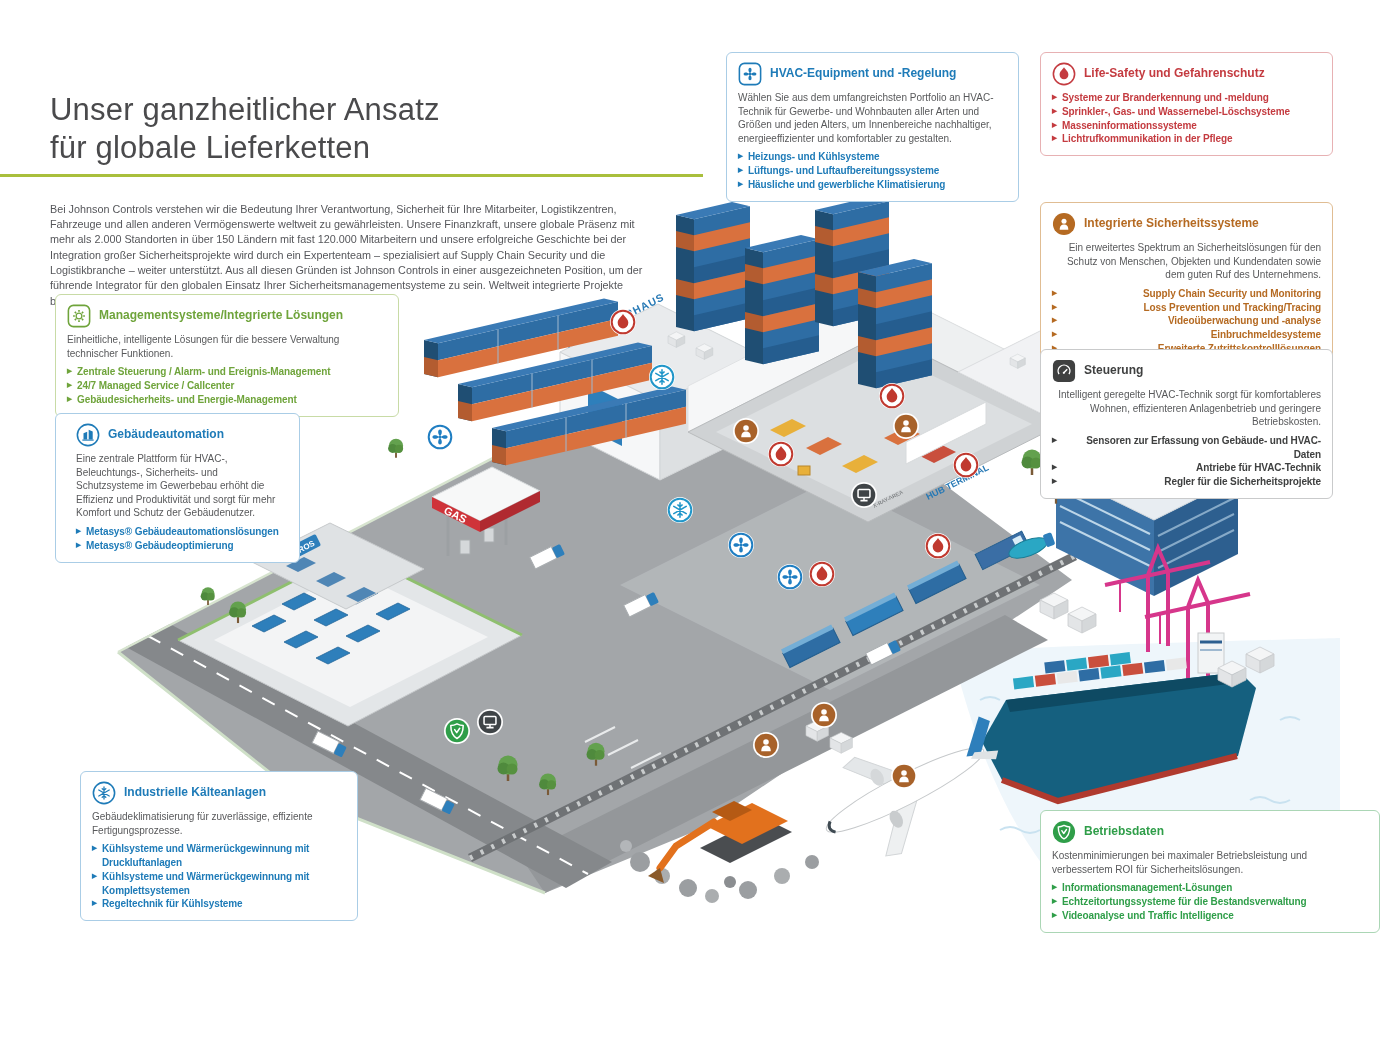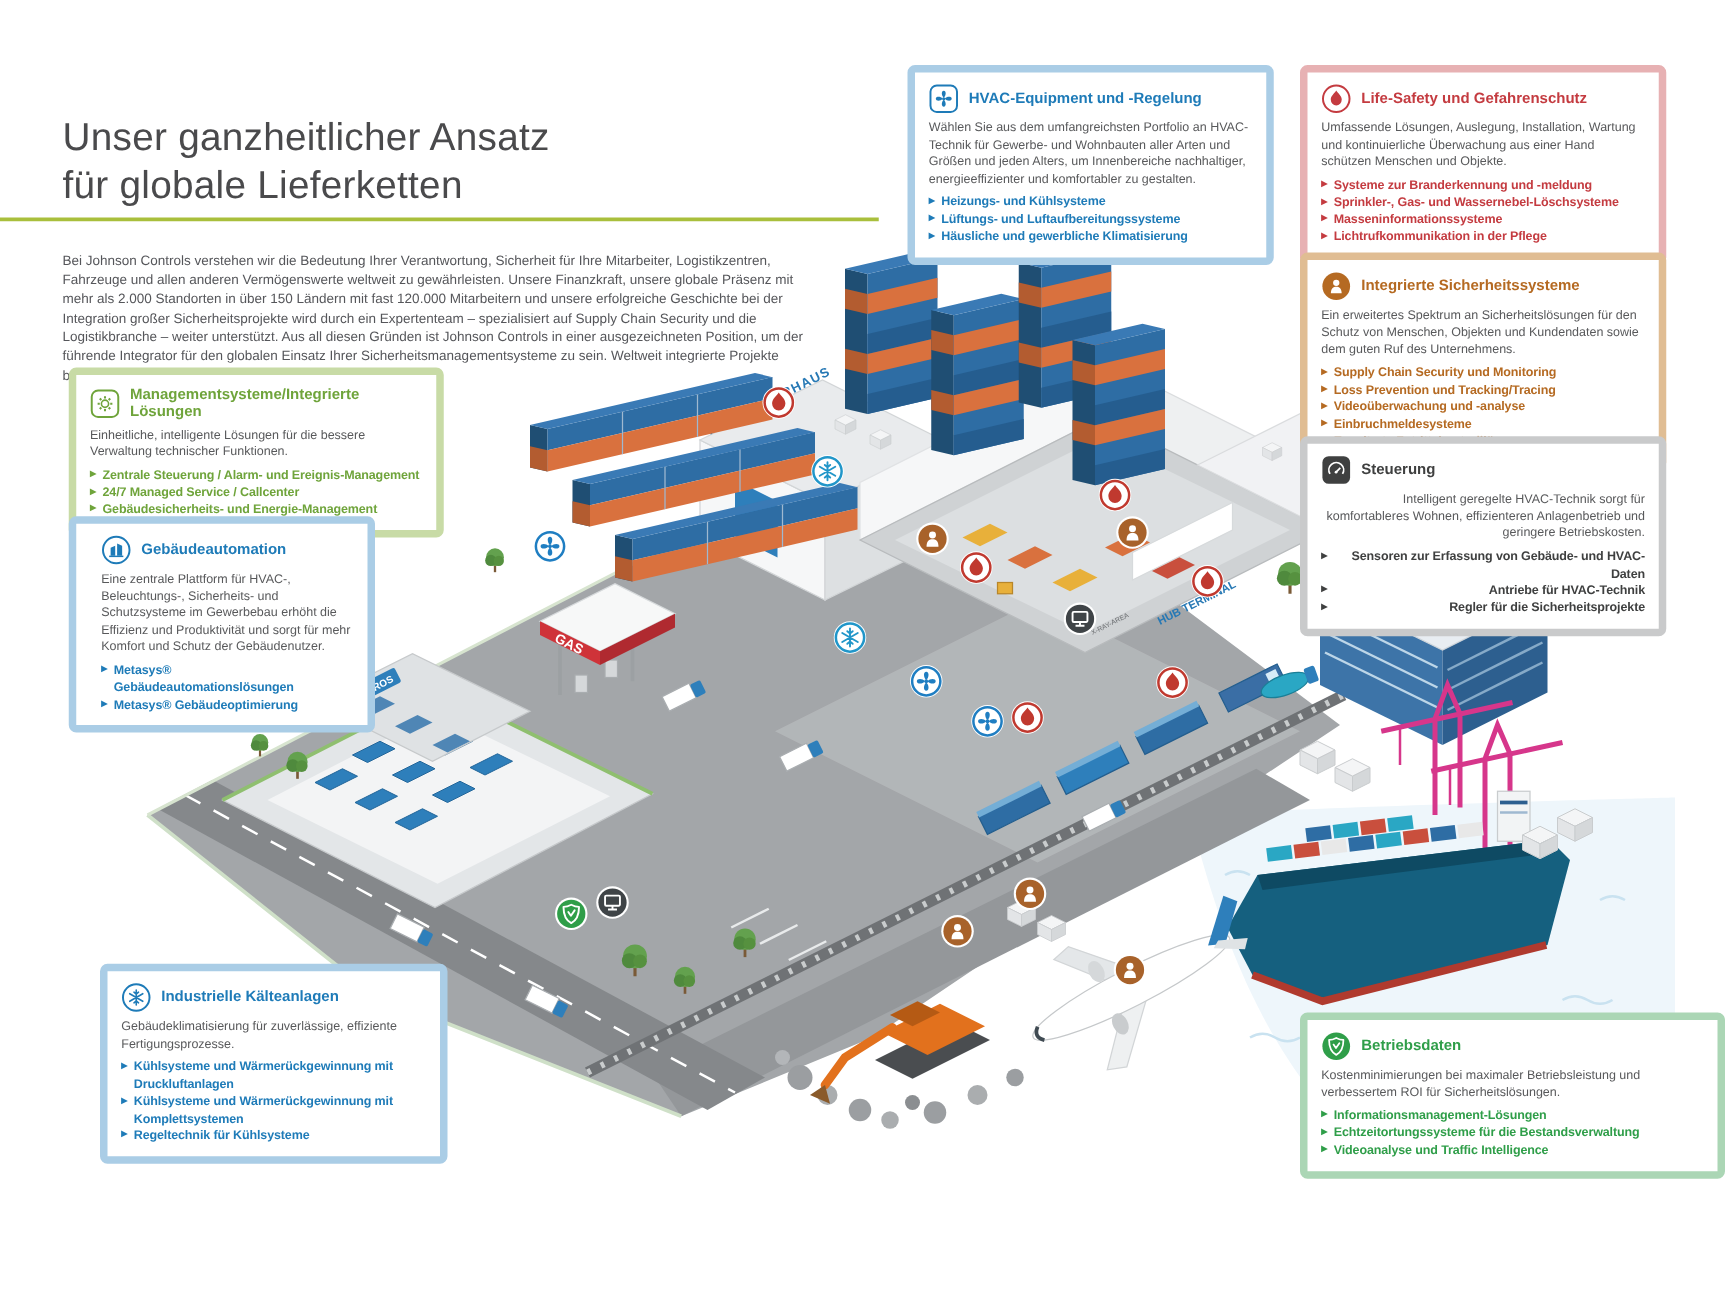--- a/index.html
+++ b/index.html
@@ -12,39 +12,39 @@
     position:absolute;left:50px;top:70px;z-index:2;
     font-size:31px;line-height:1.24;font-weight:300;color:#4a4a4c;letter-spacing:.2px;margin-top:21px;
   }
   .page-title span{display:block;}
   .green-rule{position:absolute;left:0;top:174px;width:703px;height:3px;background:#a9bf3c;z-index:2;}
   .intro{
     position:absolute;left:50px;top:191px;width:600px;z-index:2;
     font-size:10.8px;line-height:1.42;color:#55565a;
   }
   .callout{
-    position:absolute;z-index:3;background:#fff;border:6px solid #d946ef;border-radius:6px;
+    position:absolute;z-index:3;background:#fff;border:1px solid #d946ef;border-radius:6px;
     padding:9px 11px;box-sizing:border-box;
   }
   .callout .head{display:flex;align-items:center;gap:8px;margin-bottom:5px;}
   .callout .icon{flex:0 0 auto;display:block;line-height:0;}
   .callout .icon svg{width:24px;height:24px;display:block;}
   .callout h3{margin:0;font-size:12px;font-weight:bold;line-height:1.15;}
   .callout p{margin:0 0 5px 0;font-size:10px;line-height:1.36;color:#58595b;}
   .callout ul{margin:0;padding:0;list-style:none;}
   .callout li{
     position:relative;font-size:10px;font-weight:bold;line-height:1.38;
     padding-left:10px;letter-spacing:-0.1px;
   }
   .callout li::before{content:"\25B6";position:absolute;left:0;top:2px;font-size:6.5px;}
   
   .t-green  {border-color:#c8dba6;} .t-green  h3,.t-green  li,.t-green  .icon{color:#6fa43b;}
   .t-blue   {border-color:#aacde6;} .t-blue   h3,.t-blue   li,.t-blue   .icon{color:#1e7bb8;}
   .t-red    {border-color:#e7b1b3;} .t-red    h3,.t-red    li,.t-red    .icon{color:#c43b40;}
-  .t-orange {border-color:#e0bd93;} .t-orange h3,.t-orange li,.t-orange .icon{color:#b56a22;}
+  .t-orange {border-color:#e0bd93;text-align:right;} .t-orange h3,.t-orange li,.t-orange .icon{color:#b56a22;}
   .t-dark   {border-color:#c9cacb;text-align:right;} .t-dark   h3,.t-dark   li,.t-dark   .icon{color:#3f4040;}
   .t-green2 {border-color:#abd6b5;} .t-green2 h3,.t-green2 li,.t-green2 .icon{color:#2f9e49;}
   svg text{font-family:"Liberation Sans", sans-serif;}
 </style>
 </head>
 <body>
 
 <svg width="0" height="0" style="position:absolute" aria-hidden="true">
   <defs>
     <g id="gl-flame">
@@ -484,21 +484,21 @@
   </g>
 </svg>
 
 <h1 class="page-title">
   <span>Unser ganzheitlicher Ansatz</span>
   <span>für globale Lieferketten</span>
 </h1>
 <div class="green-rule"></div>
 <p class="intro">Bei Johnson Controls verstehen wir die Bedeutung Ihrer Verantwortung, Sicherheit für Ihre Mitarbeiter, Logistikzentren, Fahrzeuge und allen anderen Vermögenswerte weltweit zu gewährleisten. Unsere Finanzkraft, unsere globale Präsenz mit mehr als 2.000 Standorten in über 150 Ländern mit fast 120.000 Mitarbeitern und unsere erfolgreiche Geschichte bei der Integration großer Sicherheitsprojekte wird durch ein Expertenteam – spezialisiert auf Supply Chain Security und die Logistikbranche – weiter unterstützt. Aus all diesen Gründen ist Johnson Controls in einer ausgezeichneten Position, um der führende Integrator für den globalen Einsatz Ihrer Sicherheitsmanagementsysteme zu sein. Weltweit integrierte Projekte belegen unsere Kompetenz.</p>
 
-<div class="callout t-green" style="left:55px;top:294px;width:300px;">
+<div class="callout t-green" style="left:55px;top:294px;width:344px;">
   <div class="head">
     <span class="icon">
         <svg viewBox="-13 -13 26 26">
           <rect x="-11.5" y="-11.5" width="23" height="23" rx="5.5" fill="none" stroke="currentColor" stroke-width="1.7"></rect>
           <use href="#gl-gear" transform="scale(0.78)"></use>
         </svg>
       </span>
     <h3>Managementsysteme/Integrierte Lösungen</h3>
   </div>
   <p>Einheitliche, intelligente Lösungen für die bessere Verwaltung technischer Funktionen.</p>
@@ -565,21 +565,20 @@
 <div class="callout t-red" style="left:1040px;top:52px;width:293px;">
   <div class="head">
     <span class="icon">
         <svg viewBox="-13 -13 26 26">
           <circle r="11.5" fill="none" stroke="currentColor" stroke-width="1.7"></circle>
           <use href="#gl-flame" transform="scale(0.85)"></use>
         </svg>
       </span>
     <h3>Life-Safety und Gefahrenschutz</h3>
   </div>
-  <p>Umfassende Lösungen, Auslegung, Installation, Wartung und kontinuierliche Überwachung aus einer Hand schützen Menschen und Objekte.</p>
   <ul>
     <li>Systeme zur Branderkennung und -meldung</li>
     <li>Sprinkler-, Gas- und Wassernebel-Löschsysteme</li>
     <li>Masseninformationssysteme</li>
     <li>Lichtrufkommunikation in der Pflege</li>
   </ul>
 </div>
 
 <div class="callout t-orange" style="left:1040px;top:202px;width:293px;">
   <div class="head">

